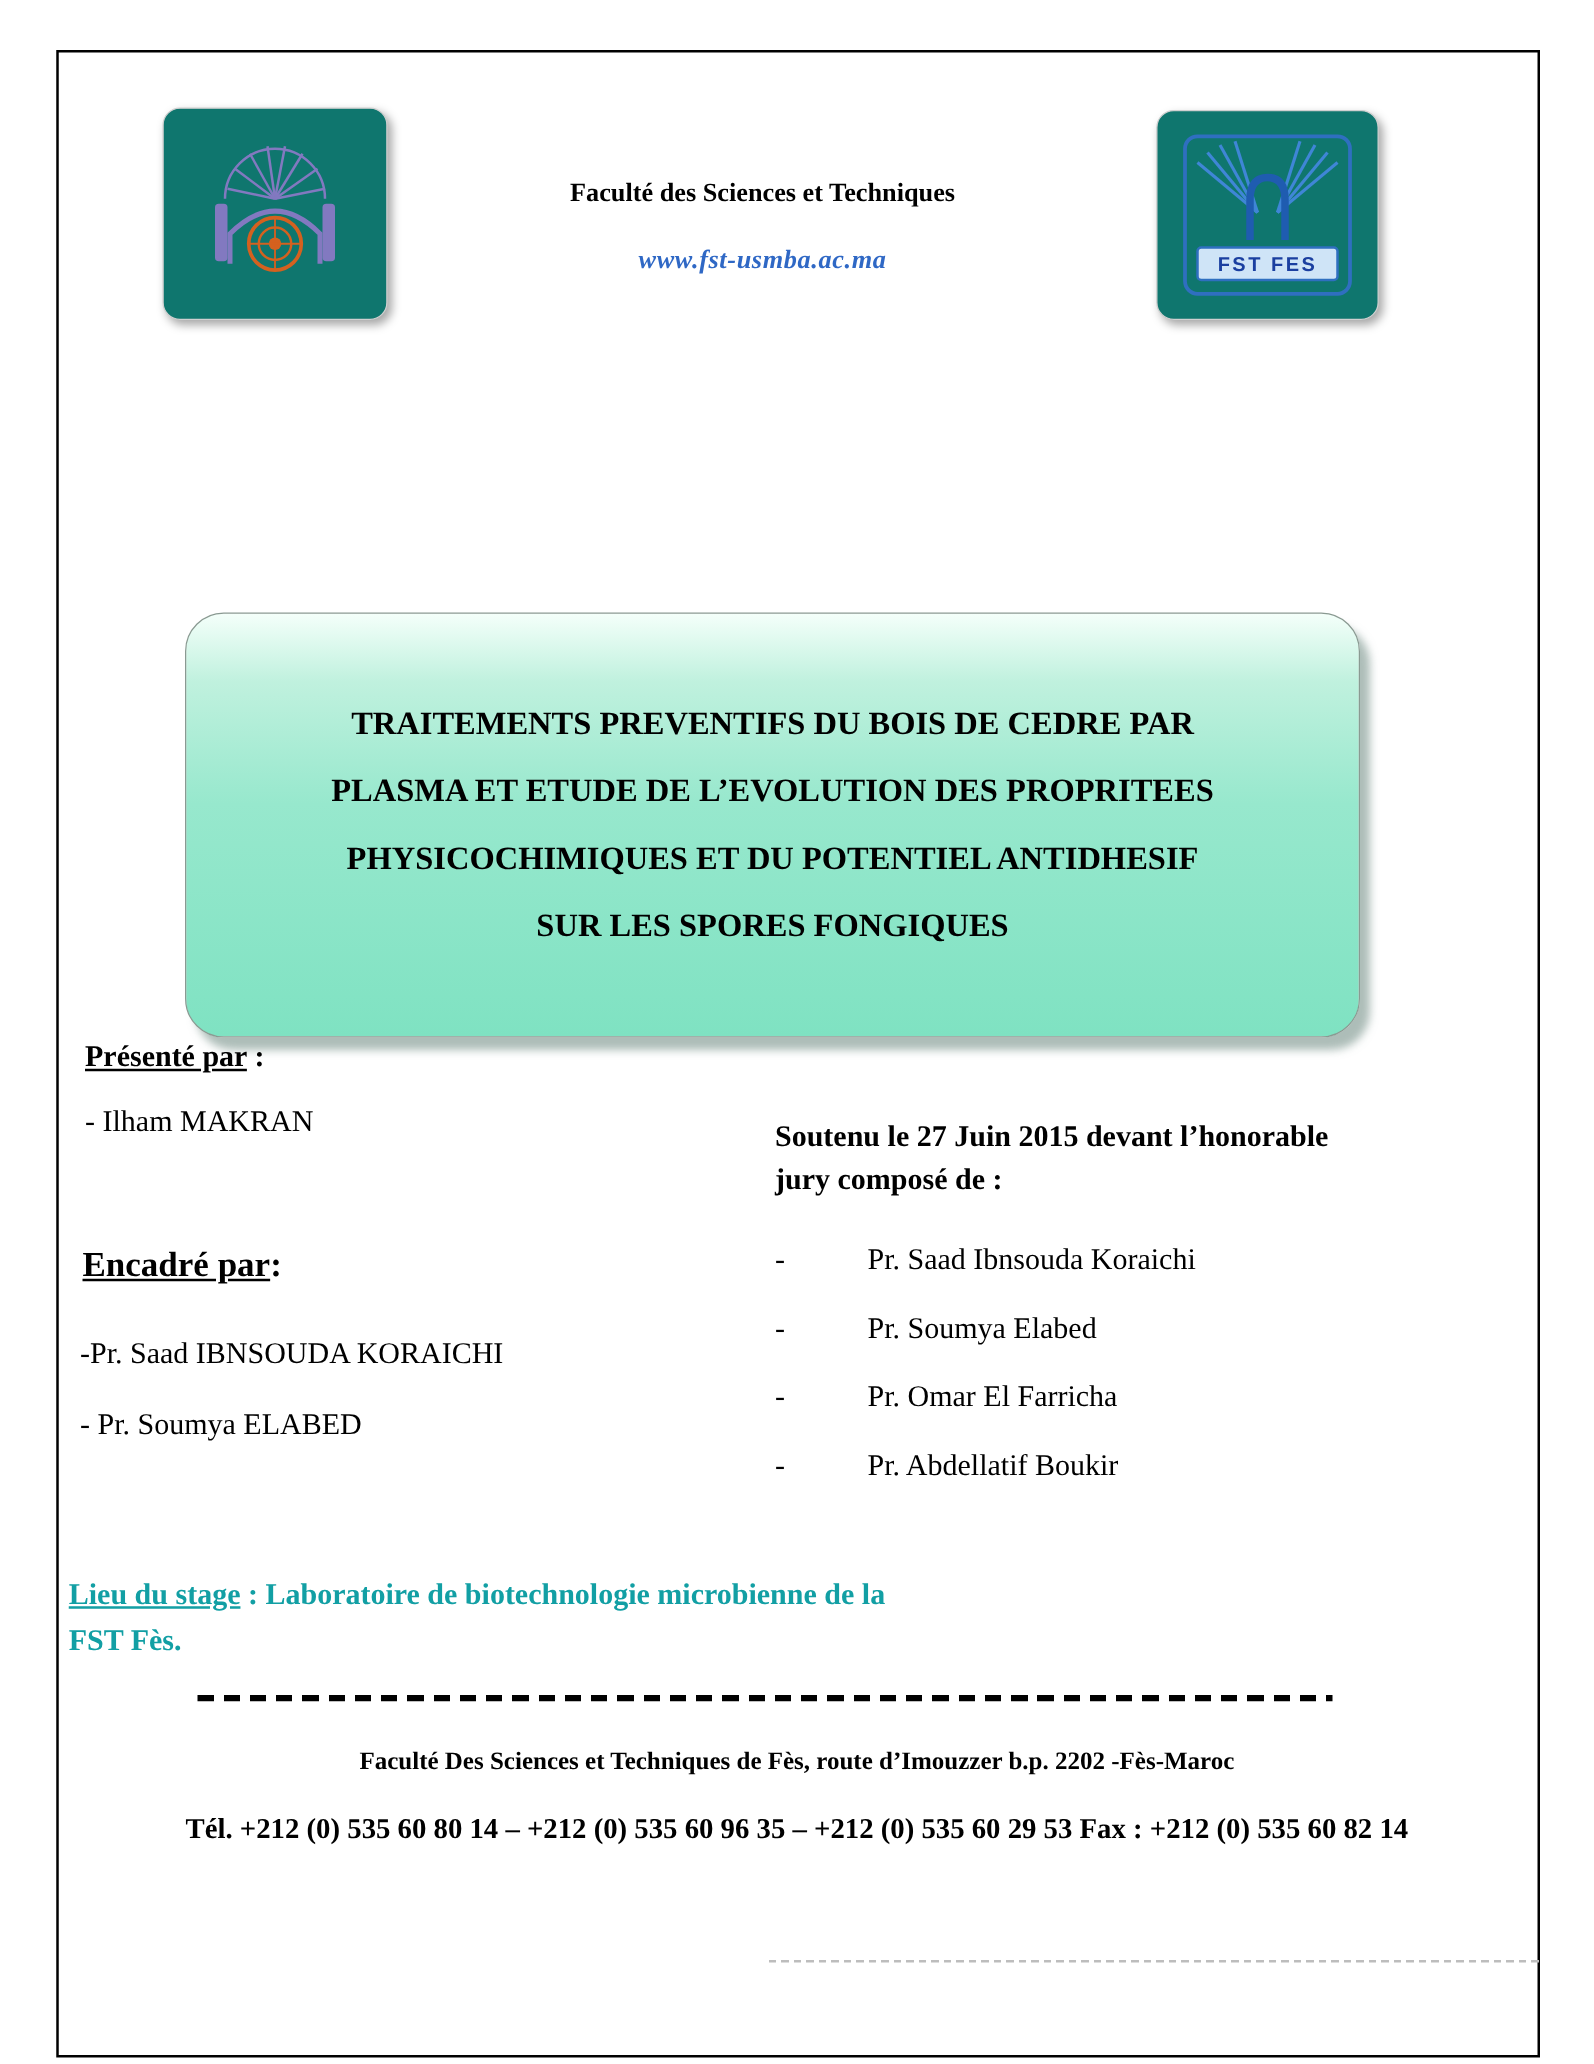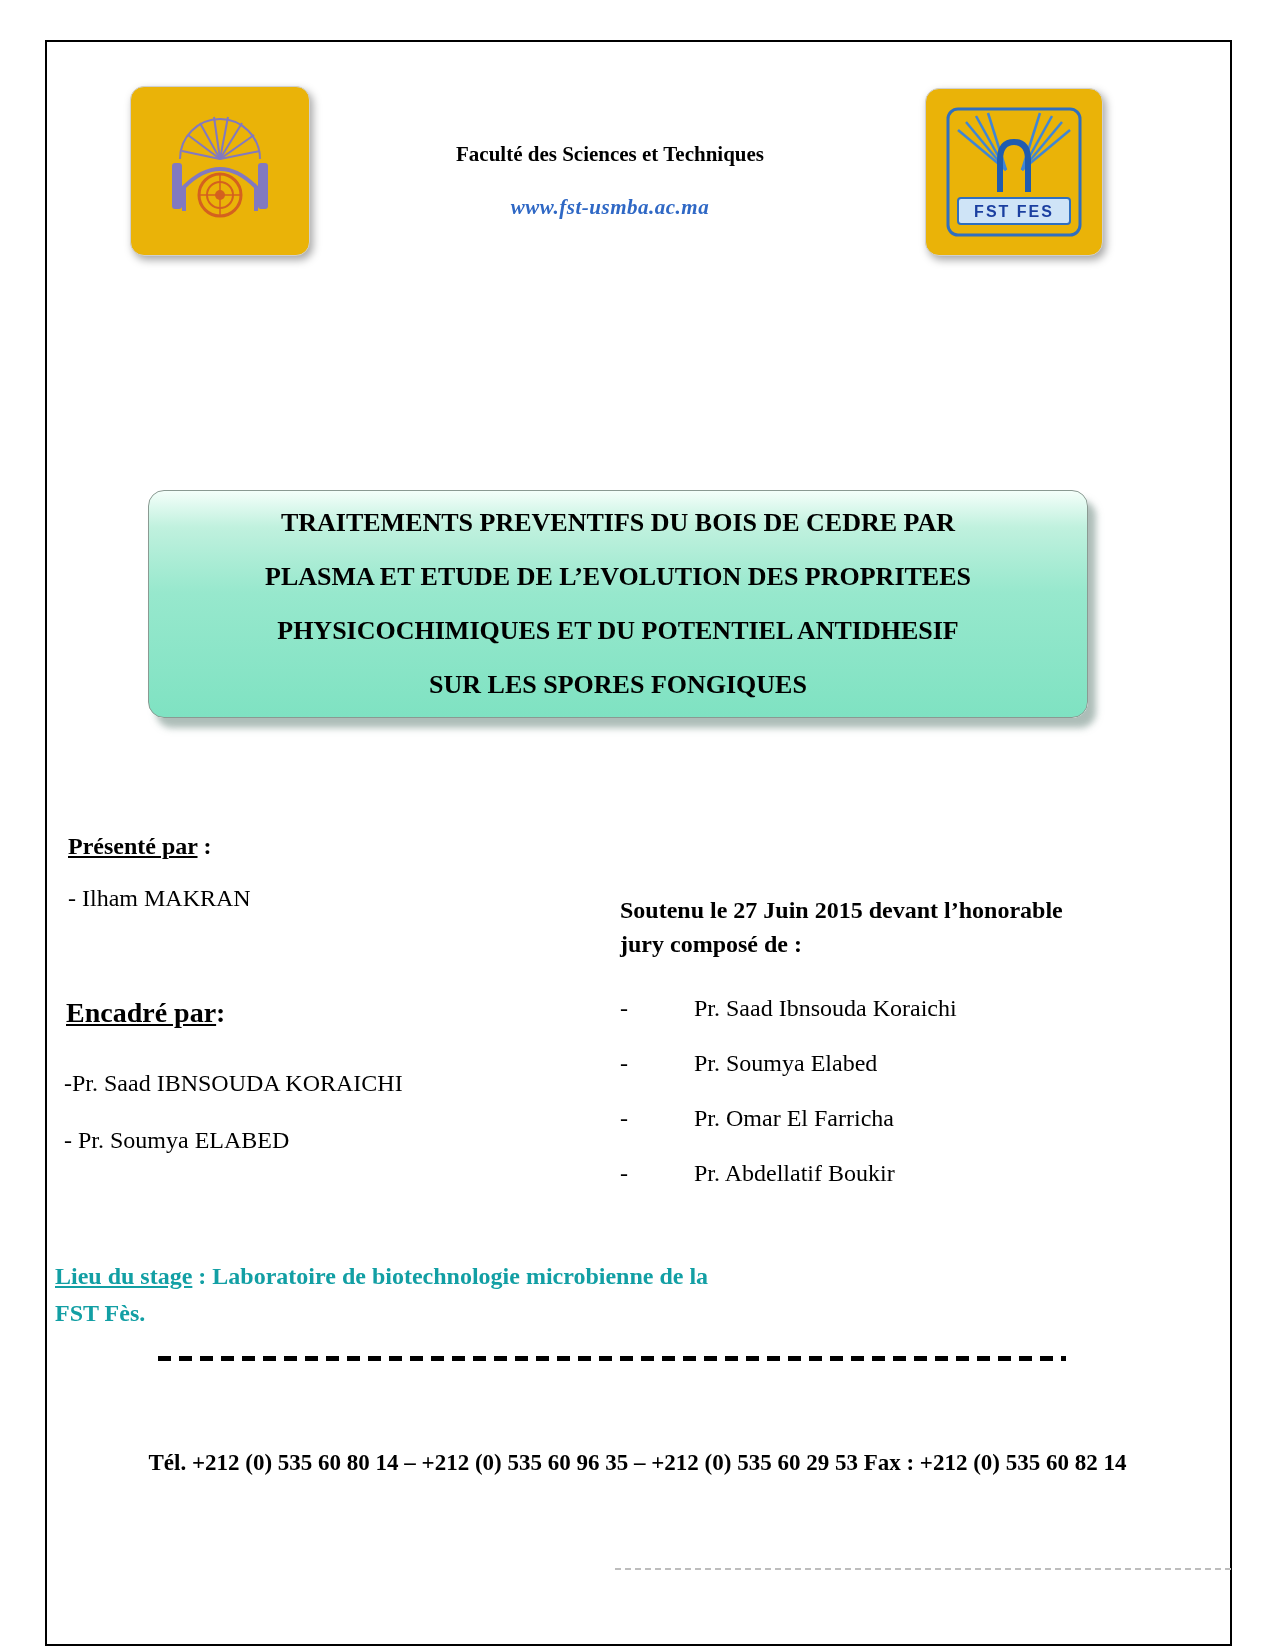--- a/index.html
+++ b/index.html
@@ -6,40 +6,40 @@
   html,body { background:#ffffff; }
   .page {
     position:relative; width:1275px; height:1651px; background:#fff;
     font-family:"Liberation Serif","DejaVu Serif",serif; color:#000; overflow:hidden;
   }
   .frame {
     position:absolute; left:45px; top:40px; width:1187px; height:1606px;
     border:2px solid #000;
   }
   .logo-box {
-    position:absolute; background:#eab308; border:1px solid #d0d0d0; border-radius:14px;
+    position:absolute; background:#0f766e; border:1px solid #d0d0d0; border-radius:14px;
     box-shadow:3px 4px 8px rgba(0,0,0,0.35);
     display:flex; align-items:center; justify-content:center;
   }
   .logo-left { left:130px; top:86px; width:180px; height:170px; }
   .logo-right { left:925px; top:88px; width:178px; height:168px; }
 
   .header-text { position:absolute; left:320px; top:142px; width:580px; text-align:center; }
   .header-line { font-weight:bold; font-size:21px; margin-bottom:28px; }
   .website {
     color:var(--link-blue,#2f68c5); font-weight:bold; font-style:italic;
     font-size:21px; letter-spacing:0.5px; cursor:pointer;
   }
 
   .meta { position:absolute; left:140px; top:316px; width:960px; text-align:center; font-size:24px; }
   .meta-line { margin-bottom:27px; }
 
   .title-box {
-    position:absolute; left:148px; top:490px; width:940px; height:228px;
-    border-radius:16px; border:1px solid #8a9a92;
+    position:absolute; left:148px; top:490px; width:940px; height:340px;
+    border-radius:31px; border:1px solid #8a9a92;
     background:linear-gradient(180deg,#f4fffa 0%,#c0f1de 16%,#97e8cd 45%,#7fe2c2 100%);
     box-shadow:8px 10px 7px rgba(105,135,125,0.55);
     display:flex; align-items:center; justify-content:center; text-align:center;
   }
   .title-text { font-weight:bold; font-size:26px; line-height:54px; white-space:pre-line; padding:0 30px; }
 
   .presente { position:absolute; left:68px; top:833px; font-size:24px; }
   .presente .label { font-weight:bold; text-decoration:underline; }
   .presente .colon { font-weight:bold; }
   .presente-name { position:absolute; left:68px; top:885px; font-size:24px; }
@@ -172,16 +172,17 @@
   <div class="encadre-name-1">-Pr. Saad IBNSOUDA KORAICHI</div>
   <div class="encadre-name-2">- Pr. Soumya ELABED</div>
 
   <div class="stage">
     <span class="label">Lieu du stage</span><span class="rest"> : Laboratoire de biotechnologie microbienne de la
 FST Fès.</span>
   </div>
 
   <div class="dashes"></div>
 
+  <div class="footer-address">Faculté Des Sciences et Techniques de Fès, route d’Imouzzer b.p. 2202 -Fès-Maroc</div>
   <div class="footer-phones">Tél. +212 (0) 535 60 80 14 – +212 (0) 535 60 96 35 – +212 (0) 535 60 29 53 Fax : +212 (0) 535 60 82 14</div>
 
   <div class="faint-dashes"></div>
 </div>
 
 </body></html>

